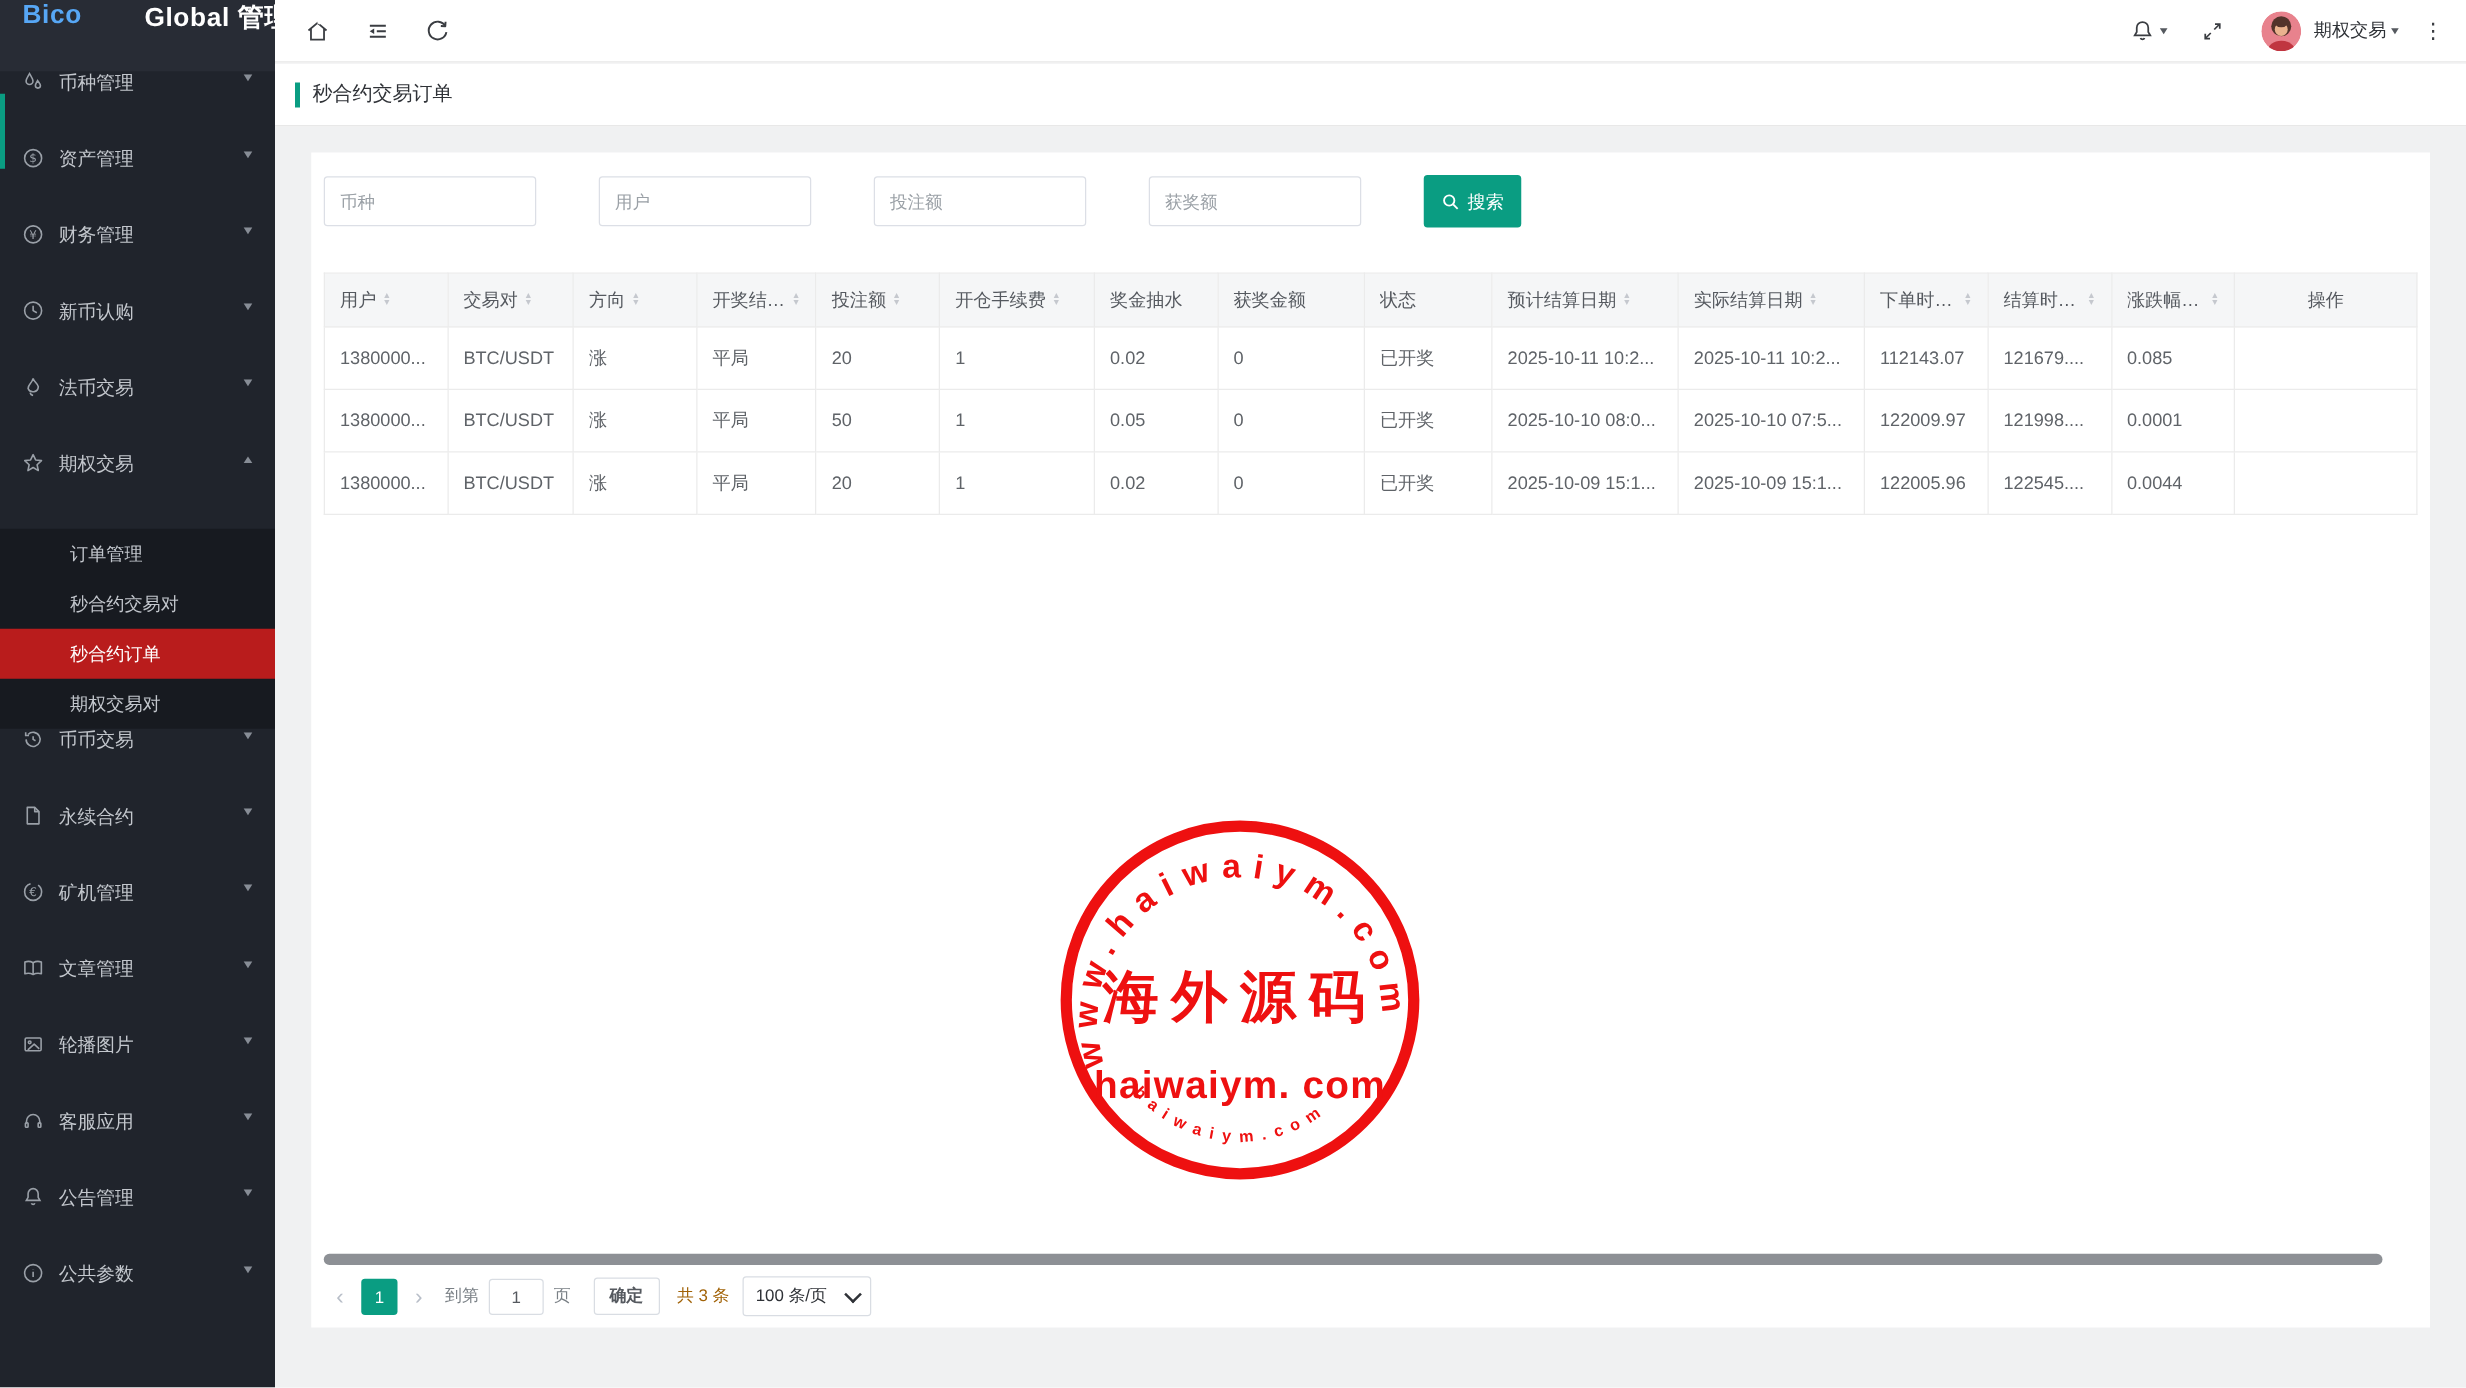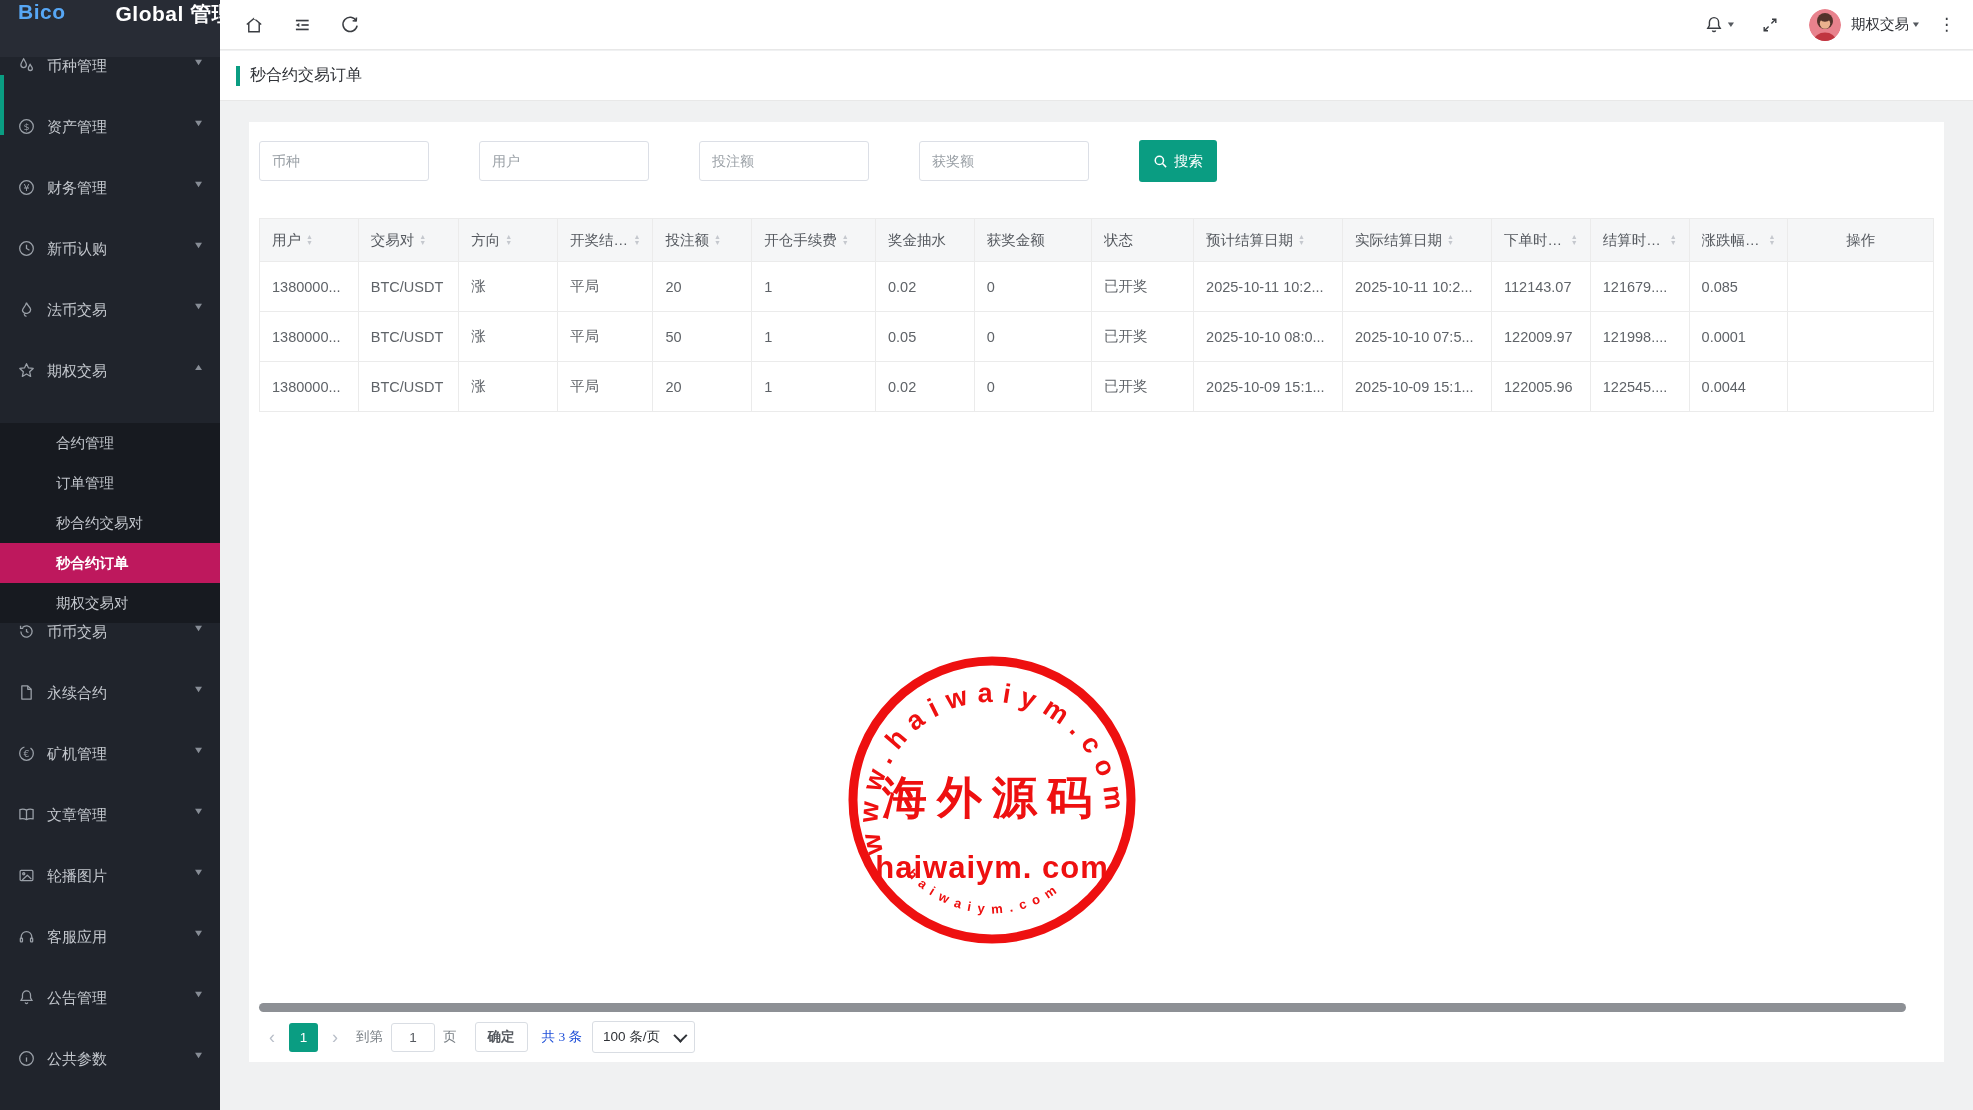--- a/index.html
+++ b/index.html
@@ -25,21 +25,21 @@
   .logo .b{color:var(--brand-blue);margin-right:6px;}
   .side-scroll{position:absolute;left:0;top:75px;width:4px;height:60px;background:var(--accent);z-index:6;}
   .menu{position:relative;}
   .mitem{height:61px;display:flex;align-items:flex-start;padding:0 17px 0 18px;cursor:pointer;color:#c3c7cd;font-size:15px;}
   .mitem .ic{width:17px;height:17px;margin-right:12px;display:inline-flex;color:#9aa0a8;flex:none;}
   .mitem .ic svg{width:17px;height:17px;}
   .mitem .lbl{flex:1;white-space:nowrap;}
   .mitem .car{font-size:9px;color:#878d96;transform:scaleX(1.3);}
   .submenu{background:var(--submenu-bg);}
   .smitem{height:40px;display:flex;align-items:center;padding-left:56px;color:#c3c7cd;font-size:14.5px;cursor:pointer;white-space:nowrap;}
-  .smitem.active{background:#be185d;color:#fff;font-weight:bold;}
+  .smitem.active{background:#b91c1c;color:#fff;}
   
   .topbar{position:absolute;left:220px;top:0;right:0;height:50px;background:#fff;border-bottom:1px solid var(--border);
           display:flex;align-items:center;padding:0 18px 0 24px;box-sizing:border-box;z-index:4;}
   .tb-ic{width:20px;height:20px;color:#3a3d42;margin-right:28px;cursor:pointer;display:inline-flex;}
   .tb-ic svg{width:20px;height:20px;}
   .tb-spacer{flex:1;}
   .tb-right{display:flex;align-items:center;}
   .bell-wrap{display:flex;align-items:center;margin-right:26px;cursor:pointer;color:#3a3d42;}
   .bell-wrap svg{width:20px;height:20px;}
   .mini-car{font-size:8px;color:#55595f;margin-left:3px;transform:scaleX(1.3);}
@@ -83,21 +83,21 @@
   .pager{position:absolute;left:10px;bottom:8px;height:34px;display:flex;align-items:center;font-size:13.5px;color:#7a8086;}
   .pg-arrow{width:26px;text-align:center;font-size:18px;color:#b8bec8;cursor:pointer;user-select:none;}
   .pg-page{width:29px;height:29px;background:var(--accent);color:#fff;border-radius:3px;display:flex;
            align-items:center;justify-content:center;font-size:13.5px;margin:0 4px;cursor:pointer;}
   .pg-label{margin:0 8px;white-space:nowrap;}
   .pg-input{width:44px;height:29px;border:1px solid #d9dde3;border-radius:3px;text-align:center;font-size:13.5px;
             color:#55595f;outline:none;font-family:"Liberation Sans","DejaVu Sans",sans-serif;box-sizing:border-box;}
   .pg-confirm{height:30px;padding:0 12px;margin:0 10px;background:#fff;border:1px solid #d9dde3;border-radius:3px;
               font-size:13.5px;font-weight:bold;color:#55595f;cursor:pointer;
               font-family:"Liberation Sans","DejaVu Sans",sans-serif;}
-  .pg-total{color:#1d4ed8;margin:0 10px 0 4px;white-space:nowrap;font-family:Liberation Serif, serif;}
+  .pg-total{color:#a16207;margin:0 10px 0 4px;white-space:nowrap;}
   .pg-select{height:30px;border:1px solid #d9dde3;border-radius:3px;display:flex;align-items:center;
              padding:0 10px;color:#2f3237;cursor:pointer;gap:14px;white-space:nowrap;}
   .chev{width:8px;height:8px;border-right:2px solid #2f3237;border-bottom:2px solid #2f3237;
         transform:rotate(45deg) translateY(-2px);}
   
   .stamp{position:absolute;left:842px;top:650px;width:300px;height:300px;z-index:9;pointer-events:none;}
 </style>
 </head>
 <body>
 
@@ -163,21 +163,20 @@
         <div class="mitem">
           <span class="ic">
             <svg viewBox="0 0 16 16" fill="none" stroke="currentColor" stroke-width="1.2" stroke-linejoin="round">
               <polygon points="8,1.6 9.9,5.6 14.3,6.1 11,9.2 11.9,13.6 8,11.3 4.1,13.6 5,9.2 1.7,6.1 6.1,5.6"></polygon>
             </svg>
           </span>
           <span class="lbl">期权交易</span>
           <span class="car">▲</span>
         </div>
         <div class="submenu">
-          <div class="smitem">合约管理</div>
           <div class="smitem">订单管理</div>
           <div class="smitem">秒合约交易对</div>
           <div class="smitem active">秒合约订单</div>
           <div class="smitem">期权交易对</div>
         </div>
         <div class="mitem">
           <span class="ic">
             <svg viewBox="0 0 16 16" fill="none" stroke="currentColor" stroke-width="1.2">
               <path d="M2.7 8 a5.3 5.3 0 1 0 1.5-3.7"></path>
               <polyline points="2.4,2.6 2.4,5.1 4.9,5.1"></polyline>

